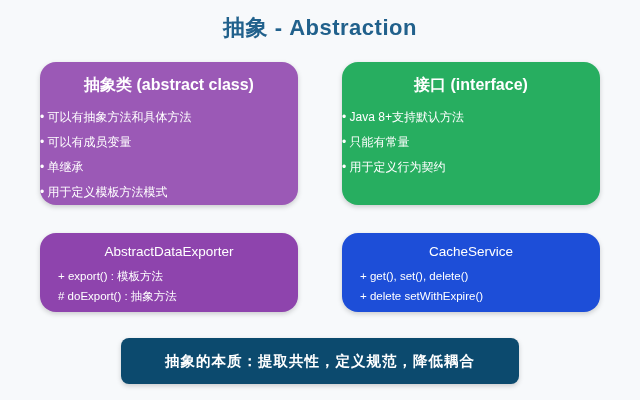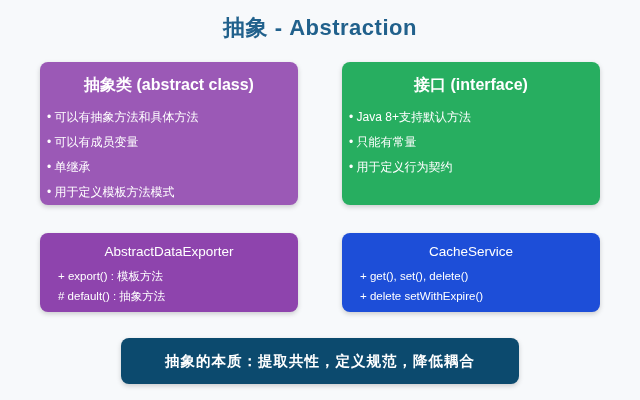--- a/index.html
+++ b/index.html
@@ -16,40 +16,40 @@
     padding-top: 13px;
     text-align: center;
     font-size: 22px;
     font-weight: bold;
     color: #21618c;
     letter-spacing: 0.5px;
   }
 
   .card {
     position: absolute;
-    border-radius: 8px;
+    border-radius: 16px;
     color: #ffffff;
     box-shadow: 0 2px 5px rgba(0,0,0,0.18);
   }
 
   .card-big { width: 258px; height: 143px; top: 62px; }
   .card-abstract-class { left: 40px;  background: #9b59b6; }
   .card-interface      { left: 342px; background: #27ae60; }
 
   .card-big h2 {
     margin: 0;
     padding-top: 13px;
     text-align: center;
     font-size: 16px;
     font-weight: bold;
   }
   .card-big ul {
     list-style: none;
     margin: 9px 0 0 0;
-    padding: 0 10px 0 7px;
+    padding: 0 10px 0 0;
   }
   .card-big li {
     font-size: 12px;
     line-height: 25px;
     white-space: nowrap;
   }
   .card-big li::before { content: "• "; }
 
   .card-small { width: 258px; height: 79px; top: 233px; }
   .card-exporter { left: 40px;  background: #8e44ad; }
@@ -109,21 +109,21 @@
       <li>Java 8+支持默认方法</li>
       <li>只能有常量</li>
       <li>用于定义行为契约</li>
     </ul>
   </div>
 
   <div class="card card-small card-exporter">
     <h3>AbstractDataExporter</h3>
     <div class="member-list">
       <div class="member-line">+ export() : 模板方法</div>
-      <div class="member-line"># default() : 抽象方法</div>
+      <div class="member-line"># doExport() : 抽象方法</div>
     </div>
   </div>
 
   <div class="card card-small card-cache">
     <h3>CacheService</h3>
     <div class="member-list">
       <div class="member-line">+ get(), set(), delete()</div>
       <div class="member-line">+ delete setWithExpire()</div>
     </div>
   </div>

